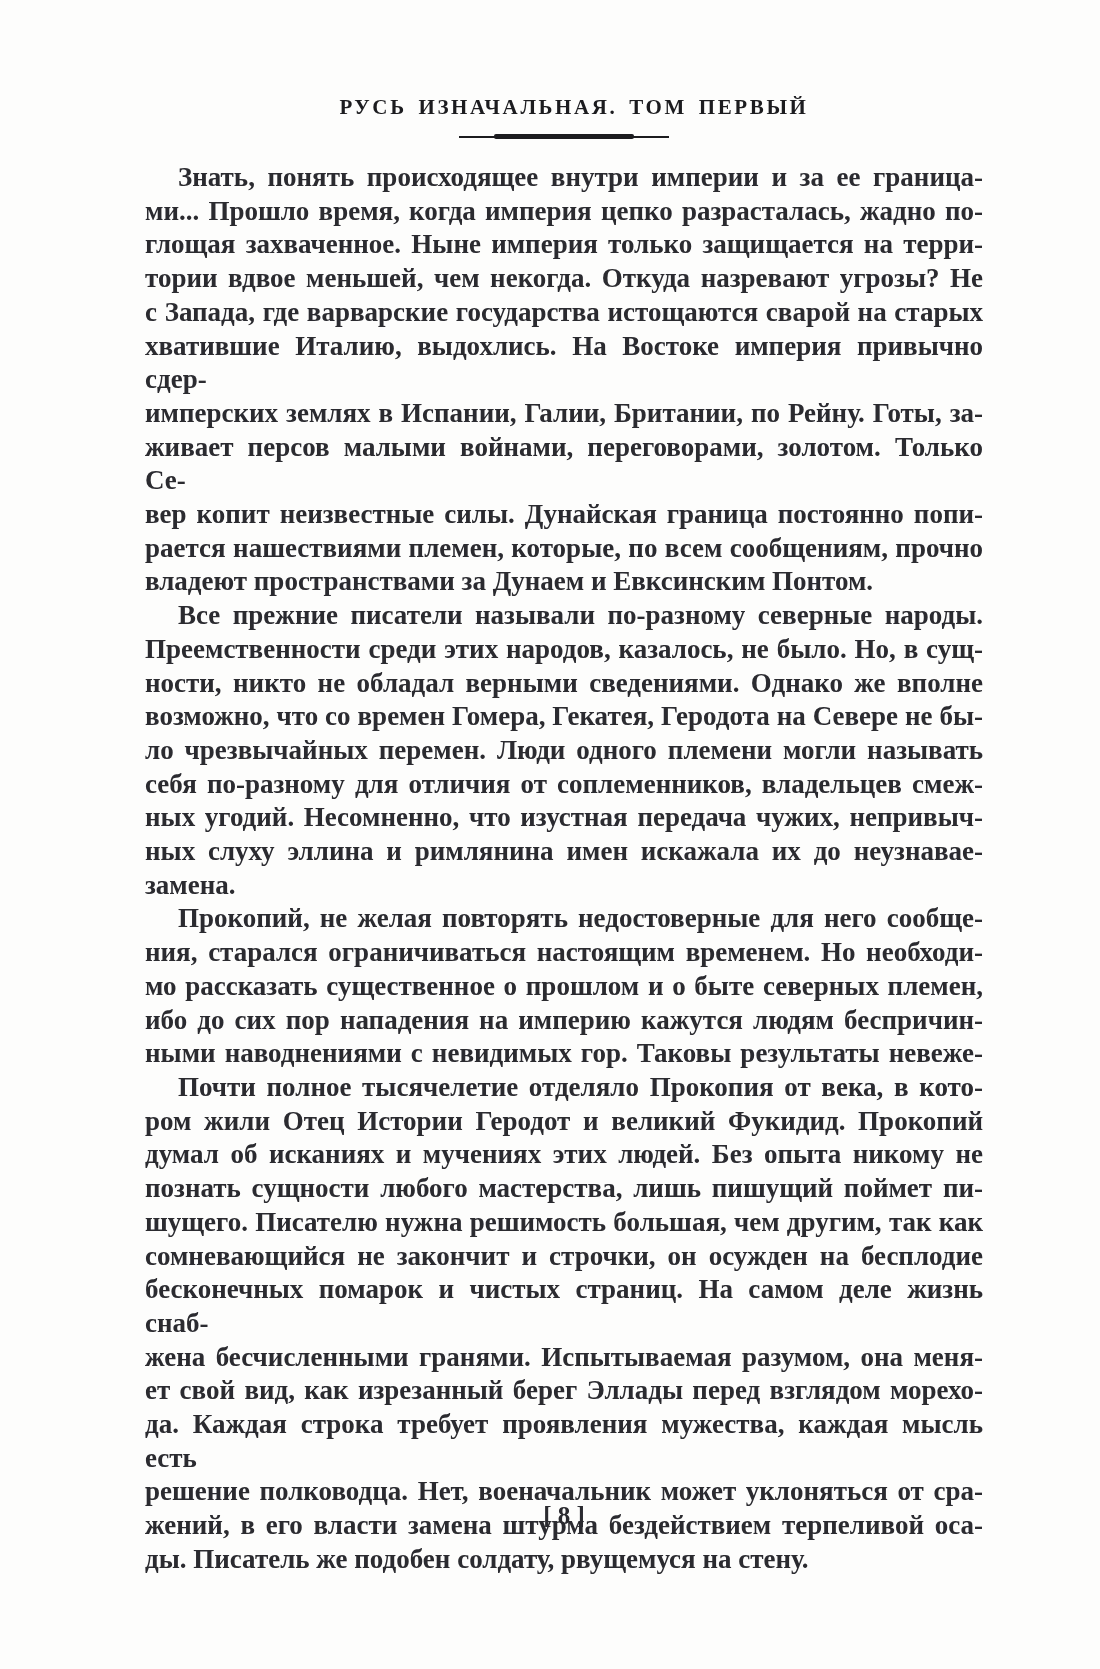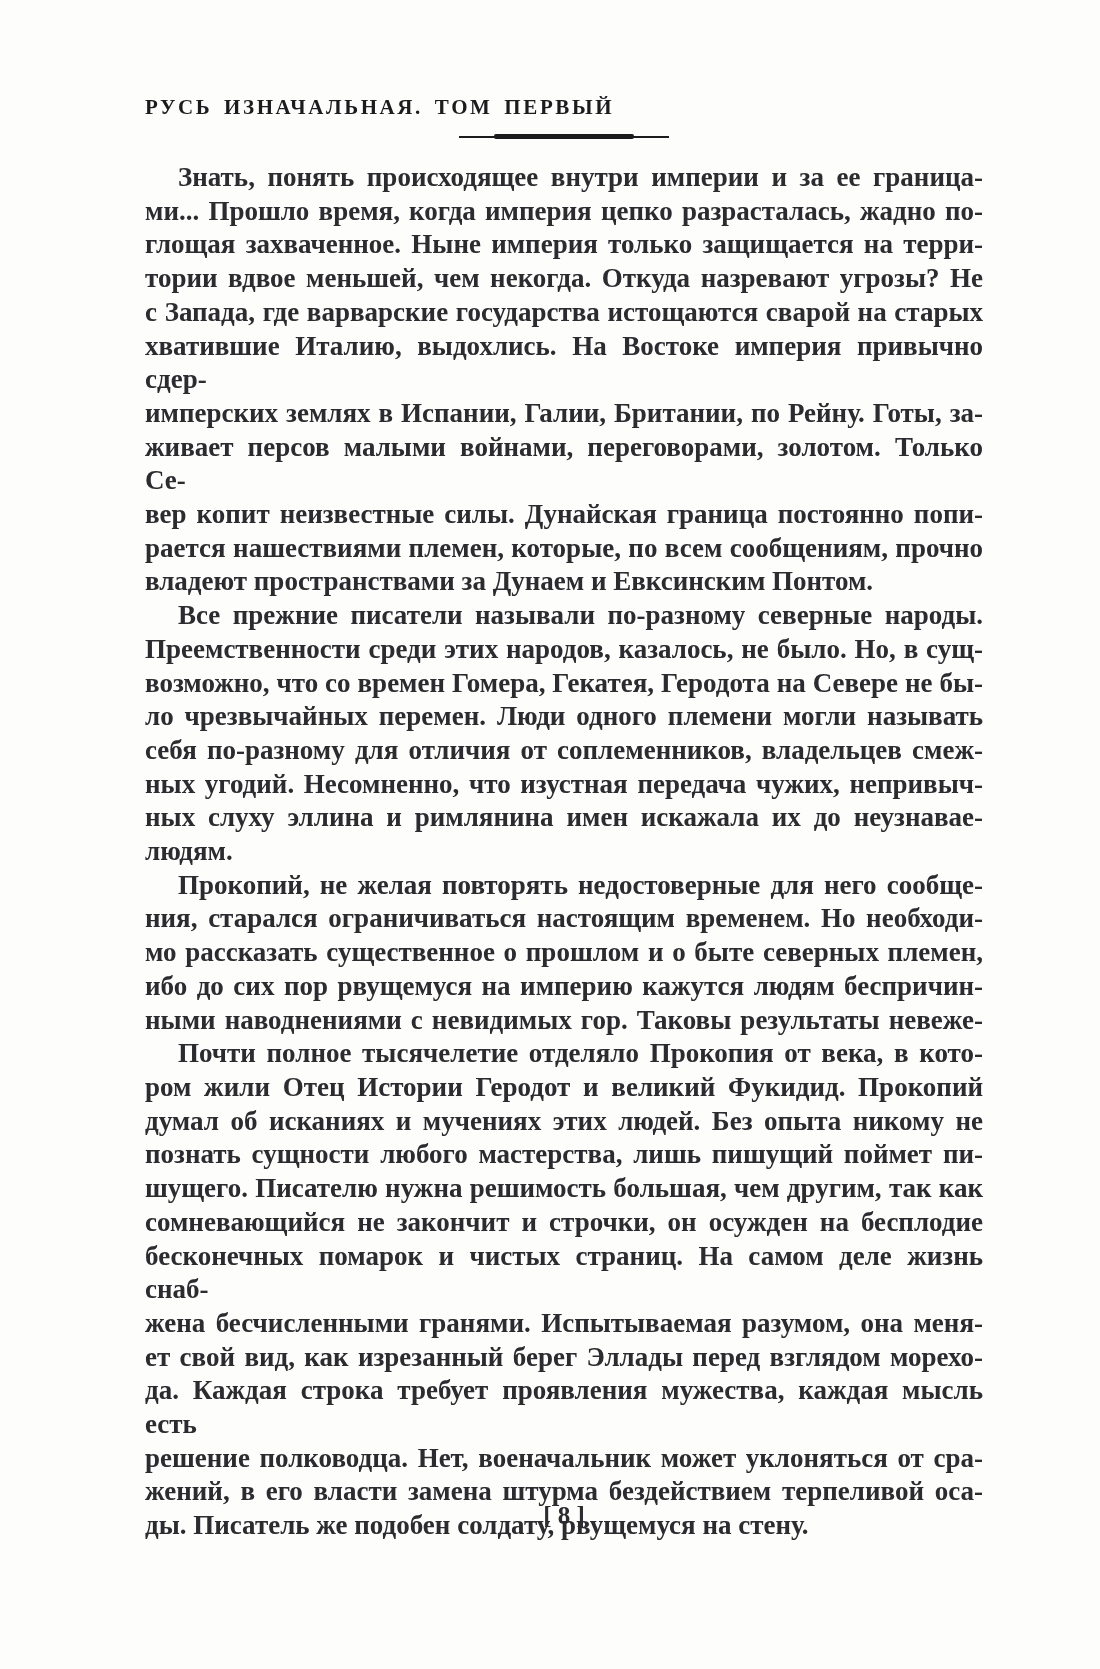--- a/index.html
+++ b/index.html
@@ -14,23 +14,23 @@
     position: relative;
     width: 1100px;
     height: 1669px;
     background: var(--background);
     font-family: "Liberation Serif", "DejaVu Serif", serif;
     overflow: hidden;
   }
   .running-head {
     position: absolute;
     top: 95px;
-    left: 145px;
+    left: 155px;
     width: 838px;
-    text-align: left;
+    text-align: center;
     font-size: 21px;
     font-weight: bold;
     letter-spacing: 2.6px;
     word-spacing: 4px;
     color: var(--header);
     white-space: nowrap;
   }
   .ornament {
     position: absolute;
     top: 134px;
@@ -109,33 +109,34 @@
       <div class="line">имперских землях в Испании, Галии, Британии, по Рейну. Готы, за-</div>
       <div class="line">живает персов малыми войнами, переговорами, золотом. Только Се-</div>
       <div class="line">вер копит неизвестные силы. Дунайская граница постоянно попи-</div>
       <div class="line">рается нашествиями племен, которые, по всем сообщениям, прочно</div>
       <div class="line plast">владеют пространствами за Дунаем и Евксинским Понтом.</div>
     </div>
 
     <div class="para">
       <div class="line first">Все прежние писатели называли по-разному северные народы.</div>
       <div class="line">Преемственности среди этих народов, казалось, не было. Но, в сущ-</div>
+      <div class="line">ности, никто не обладал верными сведениями. Однако же вполне</div>
       <div class="line">возможно, что со времен Гомера, Гекатея, Геродота на Севере не бы-</div>
       <div class="line">ло чрезвычайных перемен. Люди одного племени могли называть</div>
       <div class="line">себя по-разному для отличия от соплеменников, владельцев смеж-</div>
       <div class="line">ных угодий. Несомненно, что изустная передача чужих, непривыч-</div>
       <div class="line">ных слуху эллина и римлянина имен искажала их до неузнавае-</div>
-      <div class="line plast">людям.</div>
+      <div class="line plast">замена.</div>
     </div>
 
     <div class="para">
       <div class="line first">Прокопий, не желая повторять недостоверные для него сообще-</div>
       <div class="line">ния, старался ограничиваться настоящим временем. Но необходи-</div>
       <div class="line">мо рассказать существенное о прошлом и о быте северных племен,</div>
-      <div class="line">ибо до сих пор рвущемуся на империю кажутся людям беспричин-</div>
+      <div class="line">ибо до сих пор нападения на империю кажутся людям беспричин-</div>
       <div class="line">ными наводнениями с невидимых гор. Таковы результаты невеже-</div>
     </div>
 
     <div class="para">
       <div class="line first">Почти полное тысячелетие отделяло Прокопия от века, в кото-</div>
       <div class="line">ром жили Отец Истории Геродот и великий Фукидид. Прокопий</div>
       <div class="line">думал об исканиях и мучениях этих людей. Без опыта никому не</div>
       <div class="line">познать сущности любого мастерства, лишь пишущий поймет пи-</div>
       <div class="line">шущего. Писателю нужна решимость большая, чем другим, так как</div>
       <div class="line">сомневающийся не закончит и строчки, он осужден на бесплодие</div>

